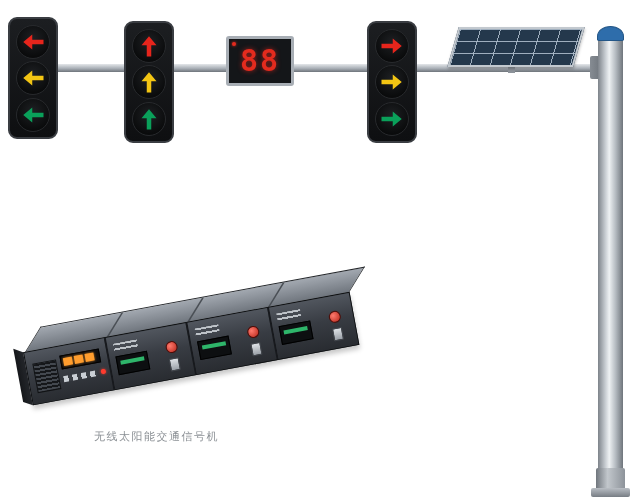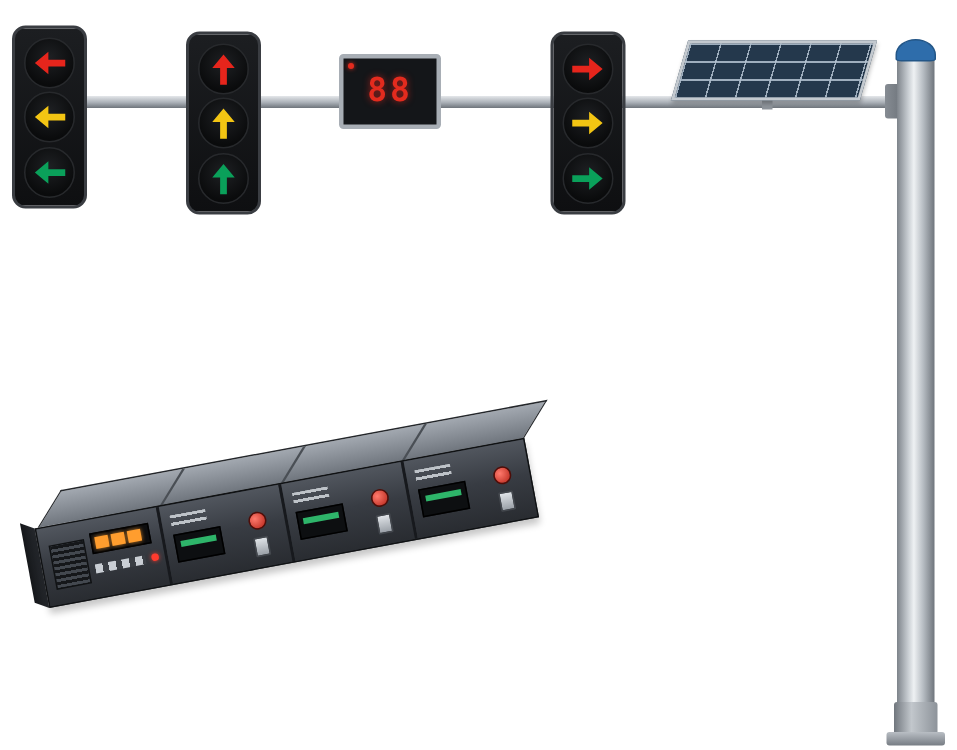--- a/index.html
+++ b/index.html
@@ -61,21 +61,21 @@
   .dir-up    { transform:rotate(90deg); }
   .dir-right { transform:rotate(180deg); }
 
   
   .countdown {
     position:absolute; left:226px; top:36px; width:62px; height:44px; z-index:2;
     background:#141619; border:3px solid #a8aeb5; border-radius:3px;
     box-sizing:content-box; display:flex; align-items:center; justify-content:center;
   }
   .countdown-digits {
-    font-family:"DejaVu Sans Mono", monospace; font-weight:bold; font-size:22px;
+    font-family:"DejaVu Sans Mono", monospace; font-weight:bold; font-size:30px;
     letter-spacing:2px; line-height:1;
     text-shadow:0 0 5px rgba(230,40,30,.65);
   }
   .countdown-led {
     position:absolute; left:3px; top:3px; width:4px; height:4px;
     border-radius:50%; background:#e32b1e; box-shadow:0 0 3px #e32b1e;
   }
 
   
   .solar-panel {
@@ -286,14 +286,15 @@
         <div class="mini-display">
           <div class="mini-glow" style="background: rgb(53, 210, 122);"></div>
         </div>
         <span class="red-button"></span>
         <span class="toggle-switch"></span>
       </div>
 
     </div>
   </div>
 
+  <div class="caption">无线太阳能交通信号机</div>
 
 </div>
 
 </body></html>

